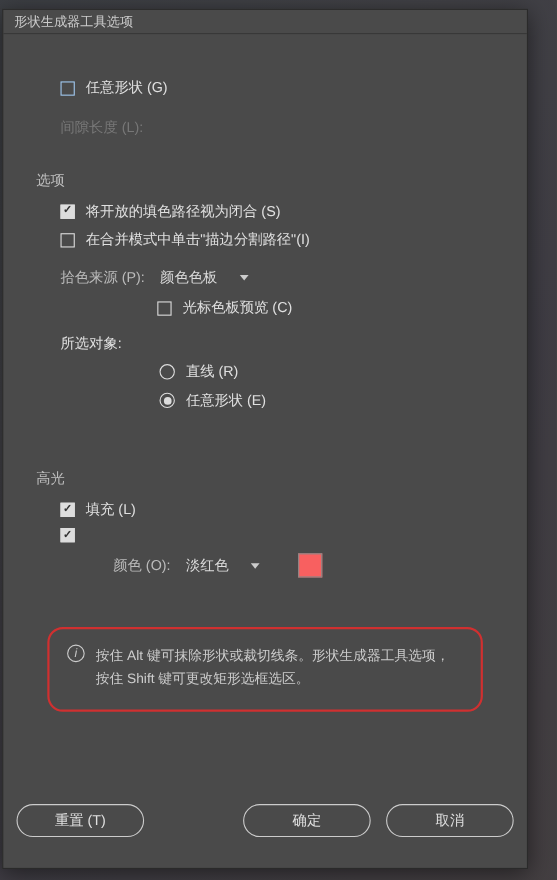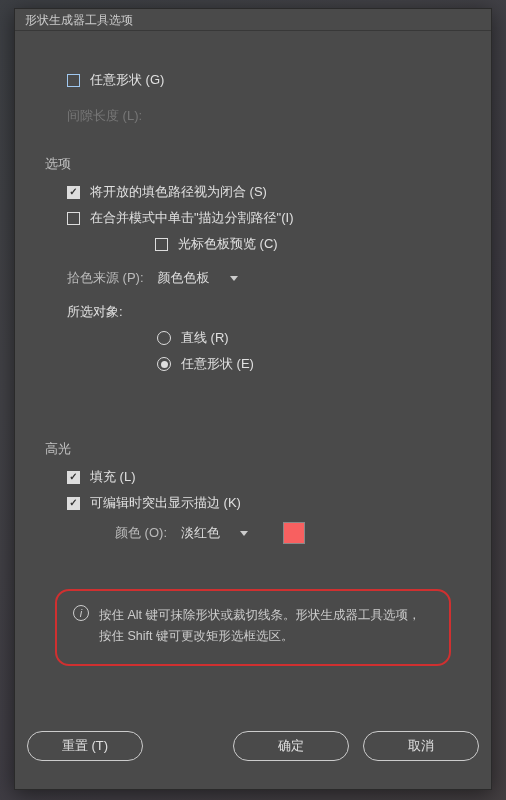--- a/index.html
+++ b/index.html
@@ -12,21 +12,21 @@
   overflow: hidden;
   position: relative;
 }
 .bg-noise {
   position: absolute; inset: 0;
   background: linear-gradient(135deg, #4a5a7a 0%, #6a6a8a 30%, #5a4a7a 60%, #7a5a6a 100%);
   opacity: 0.15;
 }
 .dialog {
   position: absolute;
-  left: 14px; top: 8px;
+  left: 2px; top: 8px;
   width: 478px; height: 782px;
   background: #4a4a4a;
   border: 1px solid #2a2a2a;
   box-shadow: 0 4px 20px rgba(0,0,0,0.5);
 }
 .titlebar {
   height: 22px;
   padding: 3px 10px;
   font-size: 12px;
   color: #ccc;
@@ -46,21 +46,21 @@
   cursor: pointer;
 }
 .checkbox.checked { background: #5a8ac0; border-color: #5a8ac0; }
 .checkbox.checked::after {
   content: "✓"; color: #fff; font-size: 10px; font-weight: bold; line-height: 1;
 }
 .checkbox.white { border-color: #ddd; }
 .checkbox.white.checked { background: #ddd; }
 .checkbox.white.checked::after { color: #333; }
 .disabled-row { color: #777; margin-top: 18px; margin-bottom: 30px; }
-.section-label { color: #c0c0c0; margin-bottom: 10px; margin-top: 29px; }
+.section-label { color: #c0c0c0; margin-bottom: 10px; margin-top: 15px; }
 .indent { padding-left: 22px; }
 .indent2 { padding-left: 110px; }
 .indent3 { padding-left: 112px; }
 .label-right { color: #bbb; margin-right: 8px; }
 .select {
   display: inline-flex; align-items: center;
   padding: 2px 6px;
   color: #ddd;
   cursor: pointer;
   min-width: 90px;
@@ -156,33 +156,33 @@
     <div class="row indent">
       <span class="checkbox white checked"></span>
       <span>将开放的填色路径视为闭合 (S)</span>
     </div>
 
     <div class="row indent">
       <span class="checkbox white"></span>
       <span>在合并模式中单击"描边分割路径"(I)</span>
     </div>
 
-    <div class="row indent2" style="margin-top:8px">
-      <span class="checkbox white"></span>
-      <span>光标色板预览 (C)</span>
-    </div>
-
     <div class="row indent" style="margin-top:14px">
       <span class="label-right">拾色来源 (P):</span>
       <span class="select">
         <span>颜色色板</span>
         <span class="chevron"></span>
       </span>
     </div>
 
+    <div class="row indent2" style="margin-top:8px">
+      <span class="checkbox white"></span>
+      <span>光标色板预览 (C)</span>
+    </div>
+
     <div class="row indent" style="margin-top:14px">
       <span>所选对象:</span>
     </div>
 
     <div class="row indent3">
       <span class="radio"></span>
       <span>直线 (R)</span>
     </div>
 
     <div class="row indent3">
@@ -194,21 +194,20 @@
 
     <div class="section-label">高光</div>
 
     <div class="row indent">
       <span class="checkbox white checked"></span>
       <span>填充 (L)</span>
     </div>
 
     <div class="row indent">
       <span class="checkbox white checked"></span>
-      <span>可编辑时突出显示描边 (K)</span>
     </div>
 
     <div class="row" style="margin-top:10px;padding-left:70px">
       <span class="label-right">颜色 (O):</span>
       <span class="select">
         <span>淡红色</span>
         <span class="chevron"></span>
       </span>
       <span class="color-swatch" style="background:#f86060"></span>
     </div>

